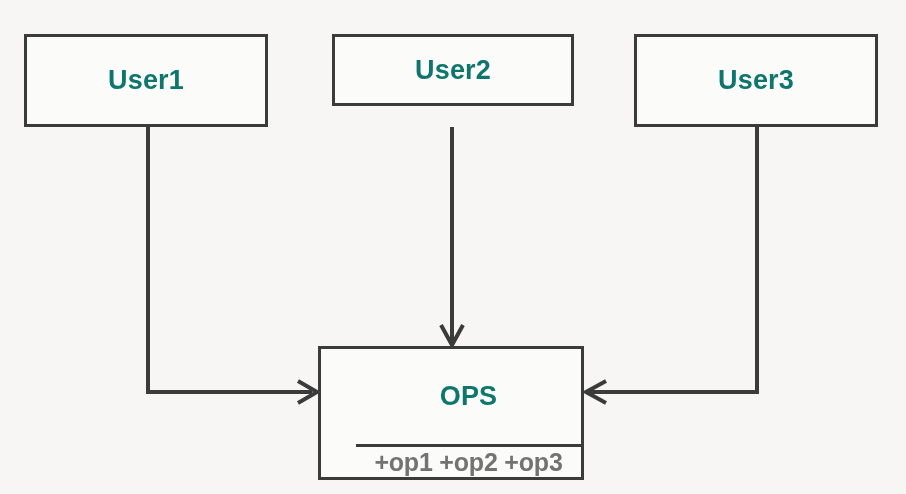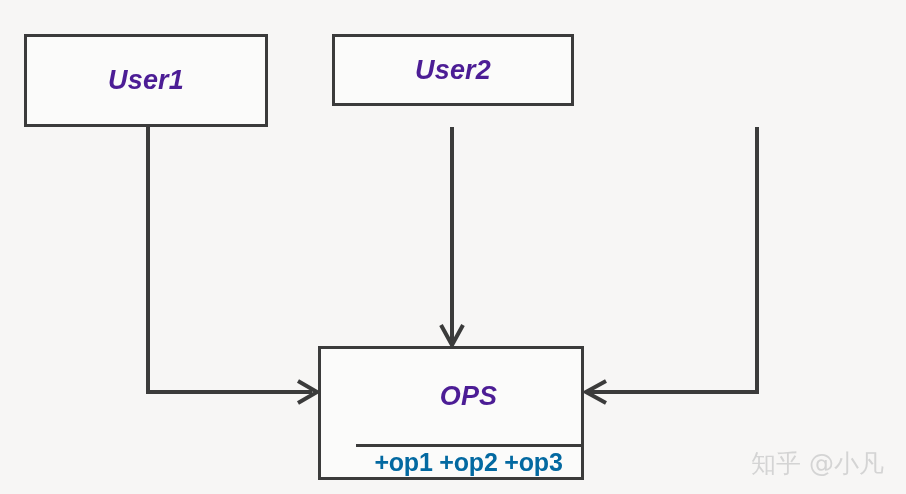--- a/index.html
+++ b/index.html
@@ -37,23 +37,22 @@
     display: flex;
     flex-direction: column;
     z-index: 2;
   }
   .node-title {
     flex: 1 1 auto;
     display: flex;
     align-items: center;
     justify-content: center;
     font-weight: bold;
-    color: #4c1d95;
+    color: #0f766e;
     letter-spacing: 0.2px;
-    font-style: italic;
   }
   .actor-node {
     left: 24px;
     top: 34px;
     width: 244px;
     height: 93px;
   }
   .actor-node .node-title {
     font-size: 27px;
   }
@@ -74,21 +73,21 @@
     flex: 0 0 95px;
   }
   .node-compartment {
     flex: 1 1 auto;
     border-top: 3px solid #3b3b3b;
     display: flex;
     align-items: center;
     justify-content: center;
     font-size: 25px;
     font-weight: bold;
-    color: #0369a1;
+    color: #737373;
     white-space: nowrap;
     letter-spacing: -0.2px;
   }
 
   
   #watermark {
     position: absolute;
     right: 22px;
     bottom: 14px;
     font-size: 25px;
@@ -122,21 +121,23 @@
   </svg>
 
   <div class="node actor-node" id="node-user1">
     <div class="node-title">User1</div>
   </div>
 
   <div class="node actor-node" id="node-user2">
     <div class="node-title">User2</div>
   </div>
 
+  <div class="node actor-node" id="node-user3">
+    <div class="node-title">User3</div>
+  </div>
 
   <div class="node" id="node-ops">
     <div class="node-title">OPS</div>
     <div class="node-compartment">+op1 +op2 +op3</div>
   </div>
 
-  <div id="watermark">知乎 @小凡</div>
 
 </div>
 
 </body></html>

